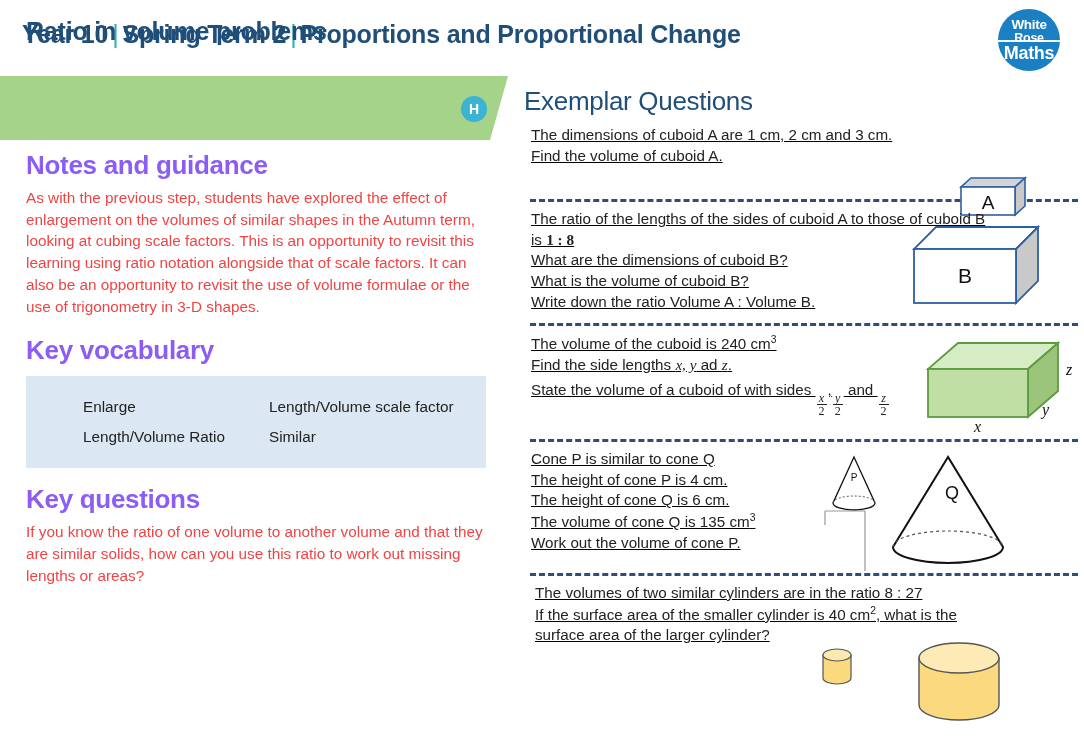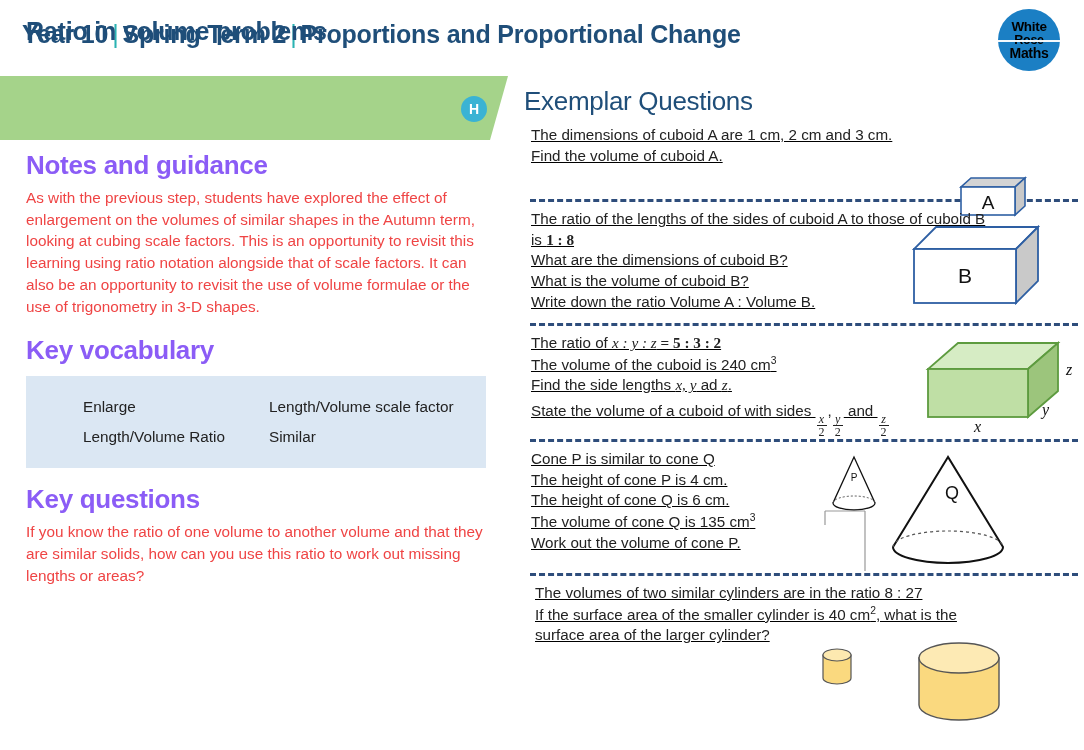--- a/index.html
+++ b/index.html
@@ -27,25 +27,25 @@
   
   .logo {
     position: absolute; left: 998px; top: 9px;
     width: 62px; height: 62px; border-radius: 50%;
     background: #1b7fc4;
     display: flex; flex-direction: column;
     align-items: center; justify-content: center;
     line-height: 1.0;
   }
   .logo span {
-    color: #000000; font-weight: 700; font-size: 13.5px;
+    color: #ffffff; font-weight: 700; font-size: 13.5px;
     letter-spacing: -0.3px; display: block; text-align: center;
   }
   .logo .l2 { font-size: 12.5px; }
-  .logo .l3 { font-size: 14px; }
+  .logo .l3 { font-size: 18px; }
   .logo .bar {
     position: absolute; left: 0; top: 31px; width: 62px; height: 1.5px;
     background: #ffffff; opacity: .95;
   }
 
   
   .banner {
     position: absolute; left: 0; top: 76px; width: 512px; height: 64px;
     background: #a5d38a;
     clip-path: polygon(0 0, 508px 0, 490px 64px, 0 64px);
@@ -184,21 +184,20 @@
         <polygon points="8,28 110,28 132,6 30,6" fill="#ffffff" stroke="#2e5fa3" stroke-width="1.8"></polygon>
         <polygon points="110,28 132,6 132,60 110,82" fill="#c9c9c9" stroke="#2e5fa3" stroke-width="1.8"></polygon>
         <rect x="8" y="28" width="102" height="54" fill="#ffffff" stroke="#2e5fa3" stroke-width="1.8"></rect>
         <text x="59" y="62" font-family="Liberation Sans, sans-serif" font-size="21" fill="#111" text-anchor="middle">B</text>
       </svg>
     </div>
 
     <div class="divider"></div>
 
     <div class="qblock" style="height:100px;">
-      <div class="qtext"><span>The ratio of </span><span class="mv">x : y : z</span><span class="mn"> = </span><span class="mn">5 : 3 : 2</span></div>
       <div class="qtext"><span>The volume of the cuboid is 240 cm</span><sup>3</sup></div>
       <div class="qtext"><span>Find the side lengths </span><span class="mv">x, y</span><span> ad </span><span class="mv">z</span><span>.</span></div>
       <div class="qtext" style="margin-top:5px;"><span>State the volume of a cuboid of with sides </span><span class="frac">
             <span class="num">x</span>
             <span class="den">2</span>
           </span><span>,</span><span class="frac">
             <span class="num">y</span>
             <span class="den">2</span>
           </span><span> and </span><span class="frac">
             <span class="num">z</span>

